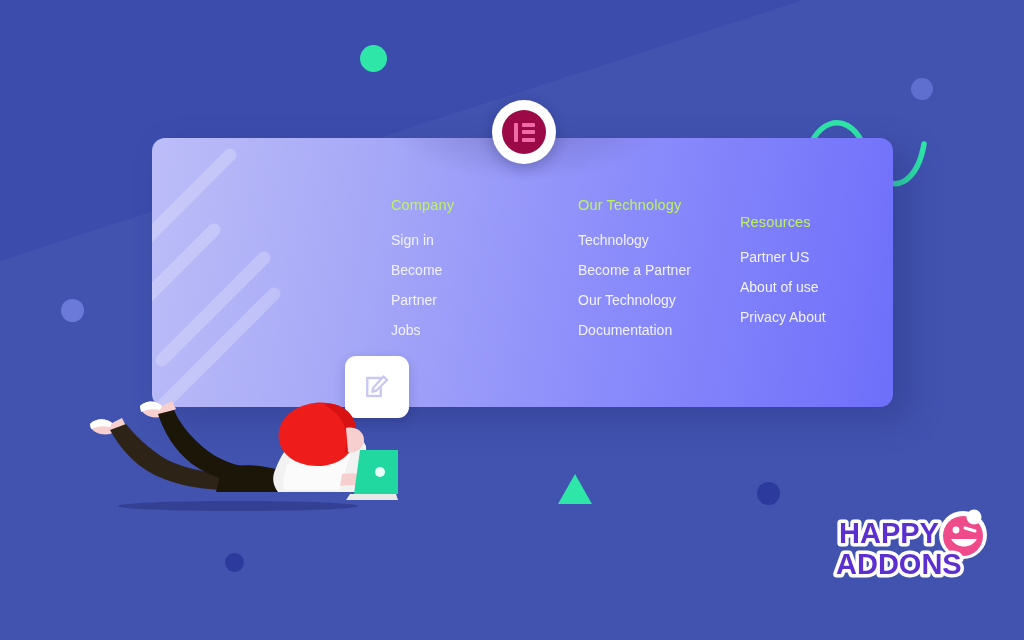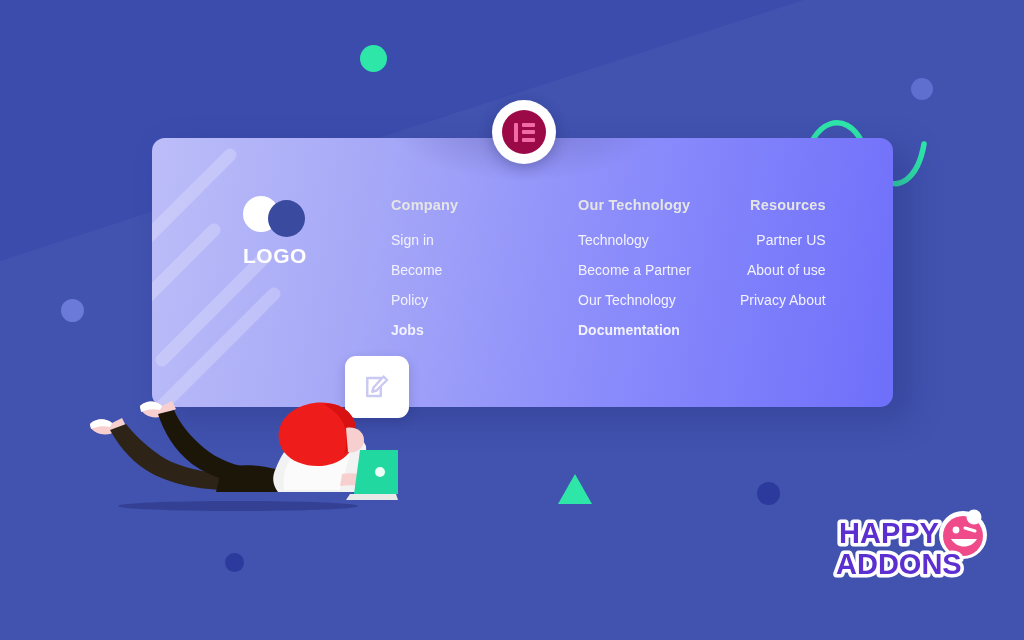--- a/index.html
+++ b/index.html
@@ -84,39 +84,39 @@
     color: #ffffff;
     font-size: 21px;
     font-weight: bold;
     letter-spacing: 0.5px;
   }
 
   
   .col { position: absolute; }
   #col-company   { left: 391px; top: 197px; }
   #col-tech      { left: 578px; top: 197px; }
-  #col-resources { left: 740px; top: 197px; text-align: right; }
+  #col-resources { left: 740px; top: 214px; }
   .col-title {
-    color: #e5e5e5;
+    color: #bef264;
     font-size: 14.5px;
-    font-weight: bold;
+    font-weight: normal;
     margin-bottom: 20px;
     letter-spacing: 0.15px;
   }
   .col-link {
     display: block;
     color: #f2f2ff;
     font-size: 14px;
     line-height: 1;
     margin-bottom: 16px;
     cursor: pointer;
     text-decoration: none;
     white-space: nowrap;
   }
-  .col-link.gap { margin-top: 5px; font-weight: bold; }
+  .col-link.gap { margin-top: 5px; }
 
   
   #elementor-badge {
     position: absolute;
     left: 492px; top: 100px;
     width: 64px; height: 64px;
     border-radius: 50%;
     background: #ffffff;
     box-shadow: 0 4px 14px rgba(20,25,80,0.28);
     display: flex; align-items: center; justify-content: center;
@@ -173,33 +173,26 @@
       <g stroke="rgba(255,255,255,0.22)" stroke-width="13" stroke-linecap="round">
         <line x1="-10" y1="105" x2="78" y2="17"></line>
         <line x1="-18" y1="172" x2="62" y2="92"></line>
         <line x1="10" y1="222" x2="112" y2="120"></line>
         <line x1="-8" y1="286" x2="122" y2="156"></line>
       </g>
     </svg>
     <div class="card-shadow-overlay"></div>
   </div>
 
-  <div id="brand">
-    <div class="brand-marks">
-      <div class="circle-white"></div>
-      <div class="circle-navy"></div>
-    </div>
-    <div class="brand-text">LOGO</div>
-  </div>
 
   <div class="col" id="col-company">
     <div class="col-title">Company</div>
     <a class="col-link">Sign in</a>
     <a class="col-link">Become</a>
-    <a class="col-link">Policy</a>
+    <a class="col-link">Partner</a>
     <a class="col-link gap">Jobs</a>
   </div>
 
   <div class="col" id="col-tech">
     <div class="col-title">Our Technology</div>
     <a class="col-link">Technology</a>
     <a class="col-link">Become a Partner</a>
     <a class="col-link">Our Technology</a>
     <a class="col-link gap">Documentation</a>
   </div>

